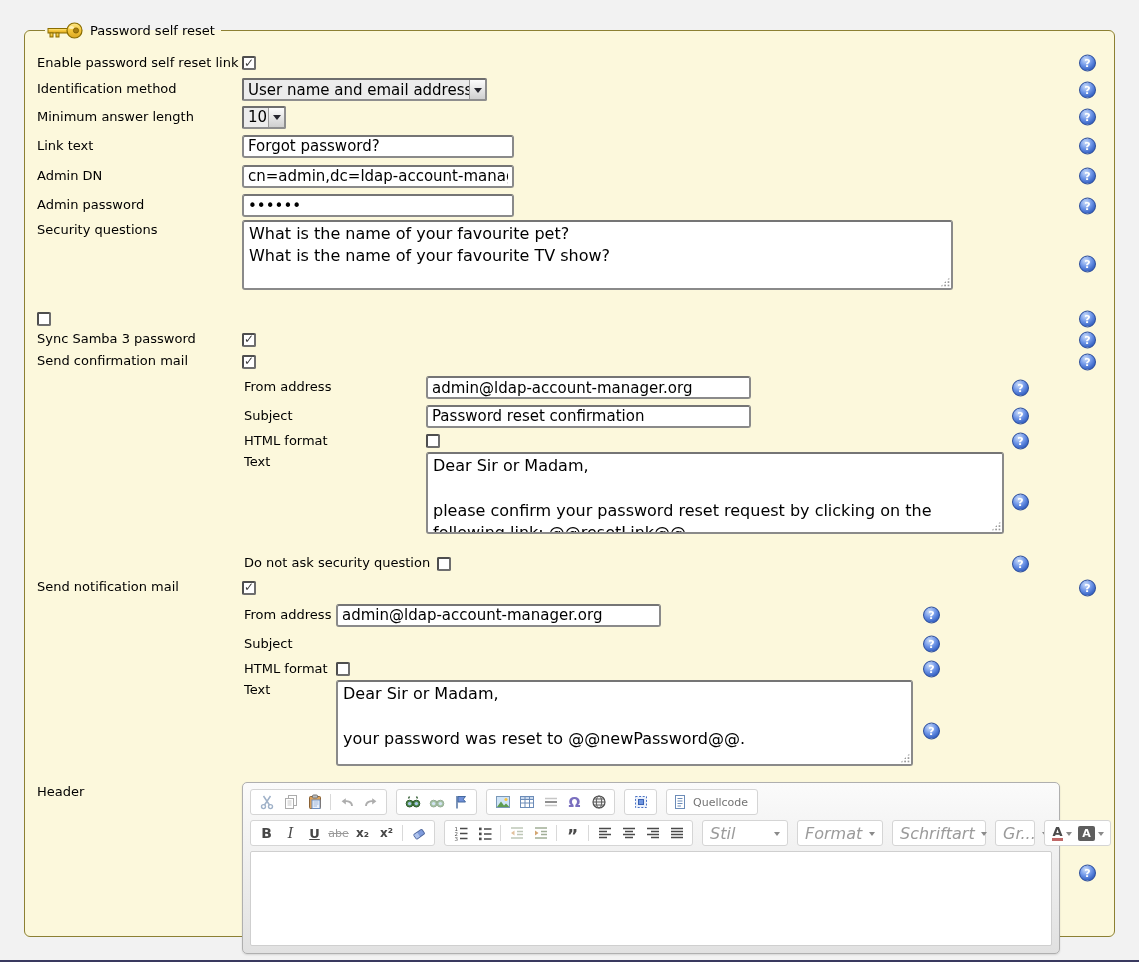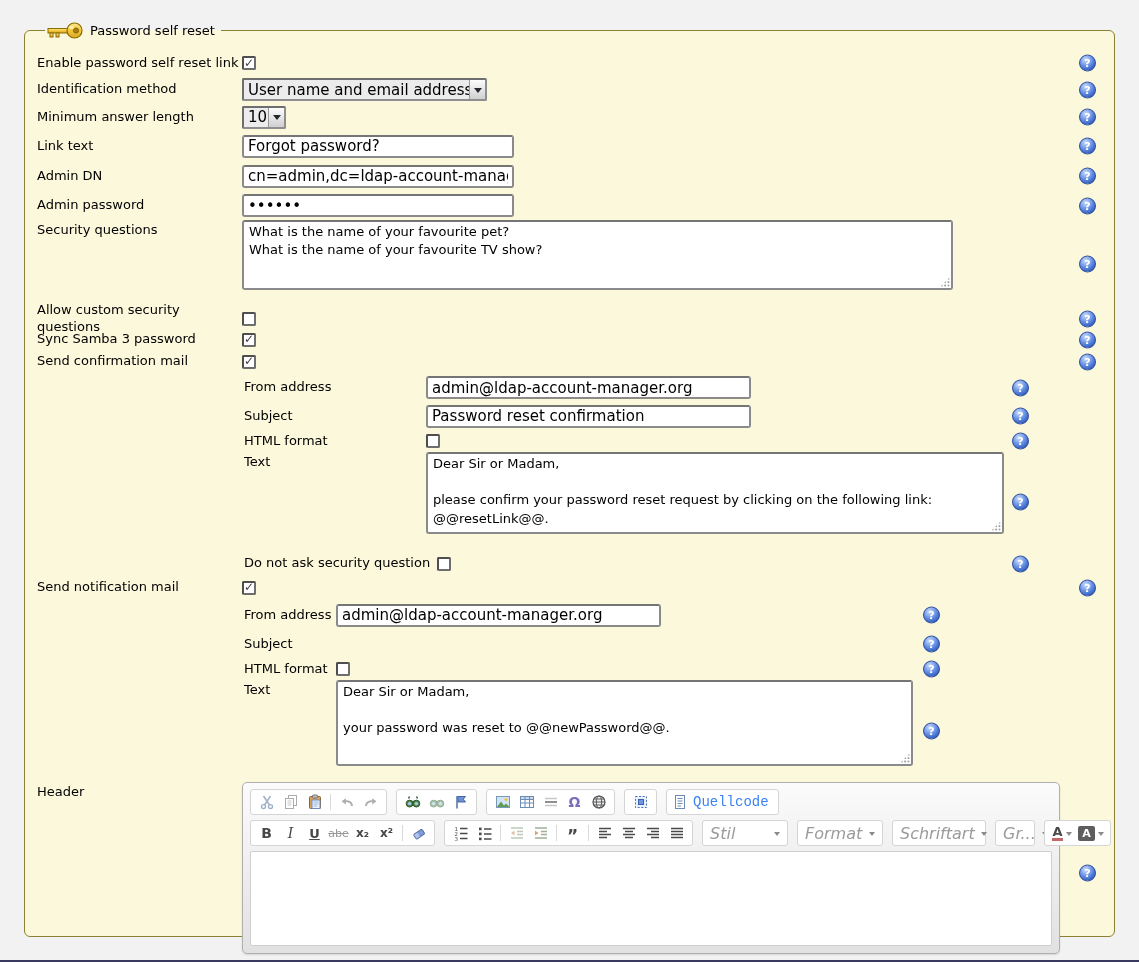--- a/index.html
+++ b/index.html
@@ -78,21 +78,21 @@
   .sel-btn {
     width:16px; flex:none; border-left:1px solid #9A9A9A;
     background:linear-gradient(#FDFDFD,#CFCFCF);
     display:flex; align-items:center; justify-content:center;
   }
   .tri { width:0; height:0; border:4px solid transparent; border-top:5px solid #26262E; margin-top:5px; }
   
   .ta {
     position:relative; background:#fff; color:#000;
     border:2px solid #8A8A8A; border-top-color:#757575; border-radius:3px;
-    font-size:13px; line-height:1.4; padding:1px 5px;
+    font-size:16px; line-height:1.4; padding:1px 5px;
     white-space:pre-wrap; overflow:hidden; cursor:text;
   }
   .ta-sec { width:711px; height:70px; }
   .ta-conf { width:578px; height:82px; }
   .ta-notif { width:577px; height:86px; }
   .rs {
     position:absolute; right:1px; bottom:1px; width:10px; height:10px;
     background:radial-gradient(#9A9A9A 1px, transparent 1.3px) 0 0 / 3.4px 3.4px;
     clip-path:polygon(100% 0, 100% 100%, 0 100%);
   }
@@ -110,21 +110,21 @@
     display:inline-flex; align-items:center; gap:1px;
     background:#fff; border:1px solid #D5D5D5; border-radius:3px;
     height:26px; padding:0 4px; flex:none;
   }
   .tbtn {
     width:23px; height:22px; border-radius:2px;
     display:flex; align-items:center; justify-content:center;
     cursor:pointer; flex:none;
   }
   .tsep { width:1px; height:16px; background:#D9D9D9; margin:0 3px; flex:none; }
-  .src-label { font-size:14px; color:#3b82f6; padding:0 5px 0 3px;font-family:Liberation Mono, monospace; }
+  .src-label { font-size:11px; color:#737373; padding:0 5px 0 3px; }
   .combo {
     display:inline-flex; align-items:center; justify-content:space-between;
     background:#fff; border:1px solid #D5D5D5; border-radius:3px;
     height:26px; padding:0 7px; flex:none; cursor:pointer;
   }
   .combo-lbl { font-size:16px; font-style:italic; color:#9B9B9B; }
   .combo-tri { width:0; height:0; border:3.5px solid transparent; border-top:4.5px solid #8A8A8A; margin:4px 0 0 6px; }
   .bB { font-weight:bold; font-size:14px; color:#474747; }
   .bI { font-style:italic; font-family:"DejaVu Serif",serif; font-size:14px; color:#474747; }
   .bU { text-decoration:underline; font-size:13px; color:#474747; font-weight:bold; }
@@ -221,21 +221,20 @@
     </div>
 
     <div class="row top h88">
       <div class="lbl l-main">Security questions</div>
       <div class="ta ta-sec"><span>What is the name of your favourite pet?
 What is the name of your favourite TV show?</span><span class="rs"></span></div>
       <span class="help h-main">?</span>
     </div>
 
     <div class="row h21">
-      <div class="lbl l-main">Allow custom security questions</div>
       <span class="cb">
           <span class="mark"></span>
         </span>
       <span class="help h-main">?</span>
     </div>
 
     <div class="row h21">
       <div class="lbl l-main">Sync Samba 3 password</div>
       <span class="cb">
           <span class="mark">✓</span>

